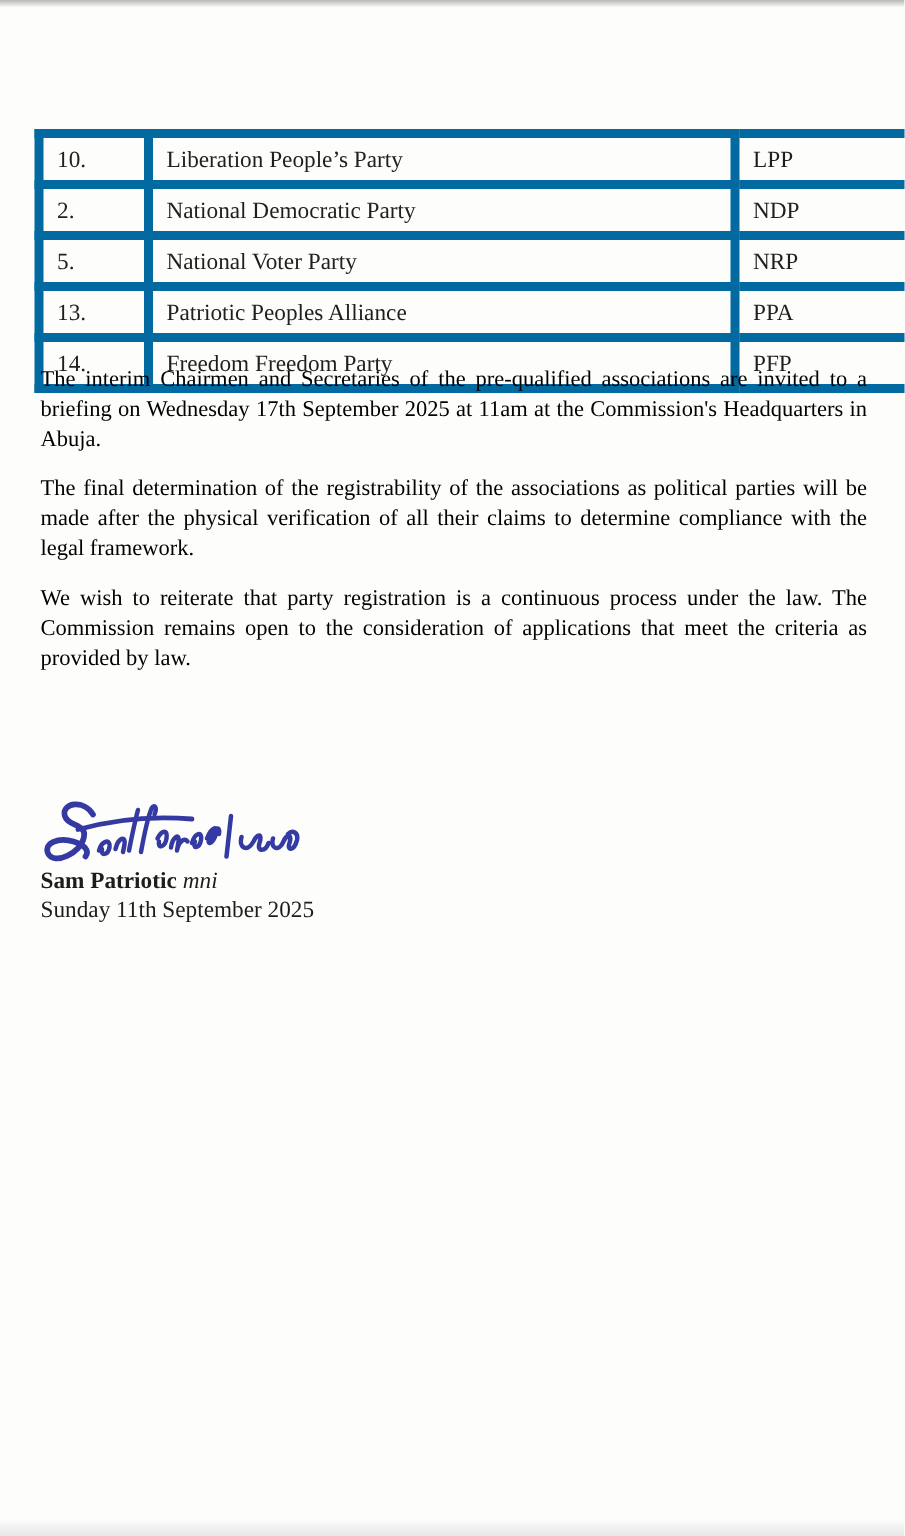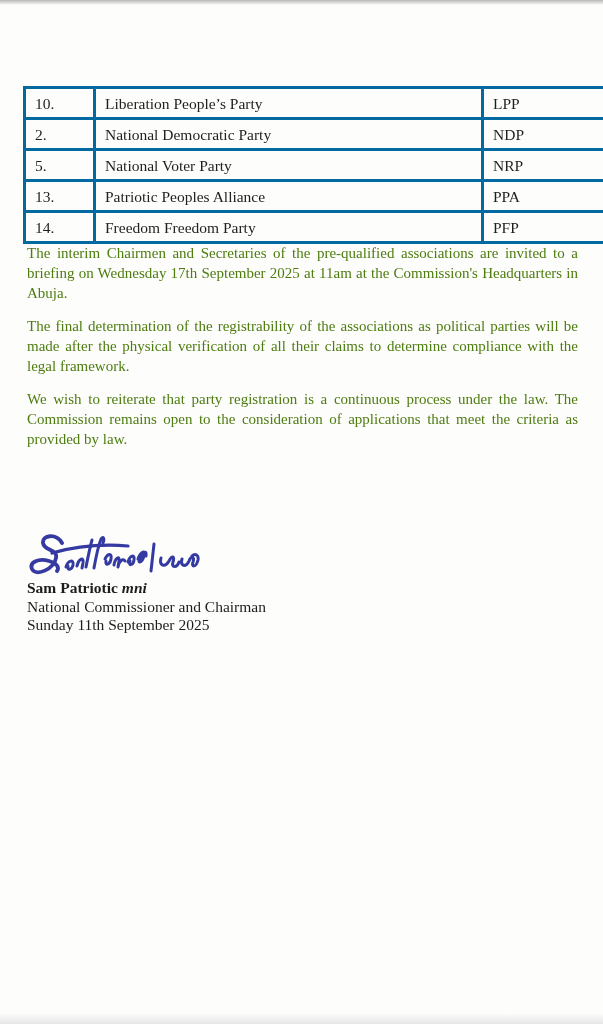--- a/index.html
+++ b/index.html
@@ -18,48 +18,48 @@
   }
   .photo-bottom-edge {
     position: absolute; bottom: 0; left: 0; right: 0; height: 11px;
     background: linear-gradient(180deg, rgba(250,250,249,0) 0%, #efeff0 60%, #e7e7e9 100%);
   }
   table.party-table {
     position: absolute; top: 86px; left: 23px;
     width: 555px; border-collapse: collapse; table-layout: fixed;
   }
   table.party-table td {
-    border: 3px solid #0369a1;
+    border: 6px solid #0369a1;
     height: 27px;
     font-size: 15.5px;
     color: #1f1f1f;
     vertical-align: middle;
     padding: 1px 6px 0 9px;
     overflow: hidden; white-space: nowrap;
   }
   td.col-num    { width: 52px; }
   td.col-party  { width: 370px; padding-left: 10px; }
   td.col-acr    { width: 133px; padding-left: 10px; }
   .body-text {
     position: absolute; top: 243px; left: 27px; width: 551px;
     font-size: 15px; line-height: 20px; text-align: justify;
-    color: #4d7c0f;
+    color: #000000;
   }
   .body-text p { margin: 0 0 13px 0; }
   .signature-svg {
     position: absolute; top: 527px; left: 22px;
     width: 178px; height: 56px;
   }
   .sig-block {
     position: absolute; top: 579px; left: 27px;
     font-size: 15.5px; line-height: 18.5px; color: #1d1d1d;
     white-space: nowrap;
   }
   .sig-name-line { font-weight: bold; }
-  .sig-suffix { font-weight: bold; font-style: italic; margin-left: 4px; }
+  .sig-suffix { font-weight: normal; font-style: italic; margin-left: 4px; }
 </style>
 </head>
 <body>
 
 <div>
 
   <div class="photo-top-edge"></div>
 
   <table class="party-table">
     <tbody>
@@ -104,19 +104,18 @@
       <path stroke-width="3.2" d="M30 26 C55 19 82 17 106 19"></path>
       <path stroke-width="3" d="M106 35 C108 28 113 27 112 33 C111 39 106 39 108 34 M116 32 C119 24 124 23 122 29 C120 36 115 37 118 31 C121 25 125 23 124 29"></path>
       <path stroke-width="3" d="M132 17 L129 44 M139 31 C137 39 143 41 147 34 C150 28 153 29 151 35 C149 41 155 41 157 35 M160 32 C158 39 164 41 167 34 C169 29 173 29 171 35 C169 40 174 41 176 33 C177 28 173 26 170 29"></path>
     </g>
   </svg>
 
   <div class="sig-block">
     <div class="sig-name-line">
       <span>Sam Patriotic</span><span class="sig-suffix">mni</span>
     </div>
-    <div>National Commissioner and Chairman</div>
     <div>Sunday 11th September 2025</div>
   </div>
 
   <div class="photo-bottom-edge"></div>
 
 </div>
 
 </body></html>

